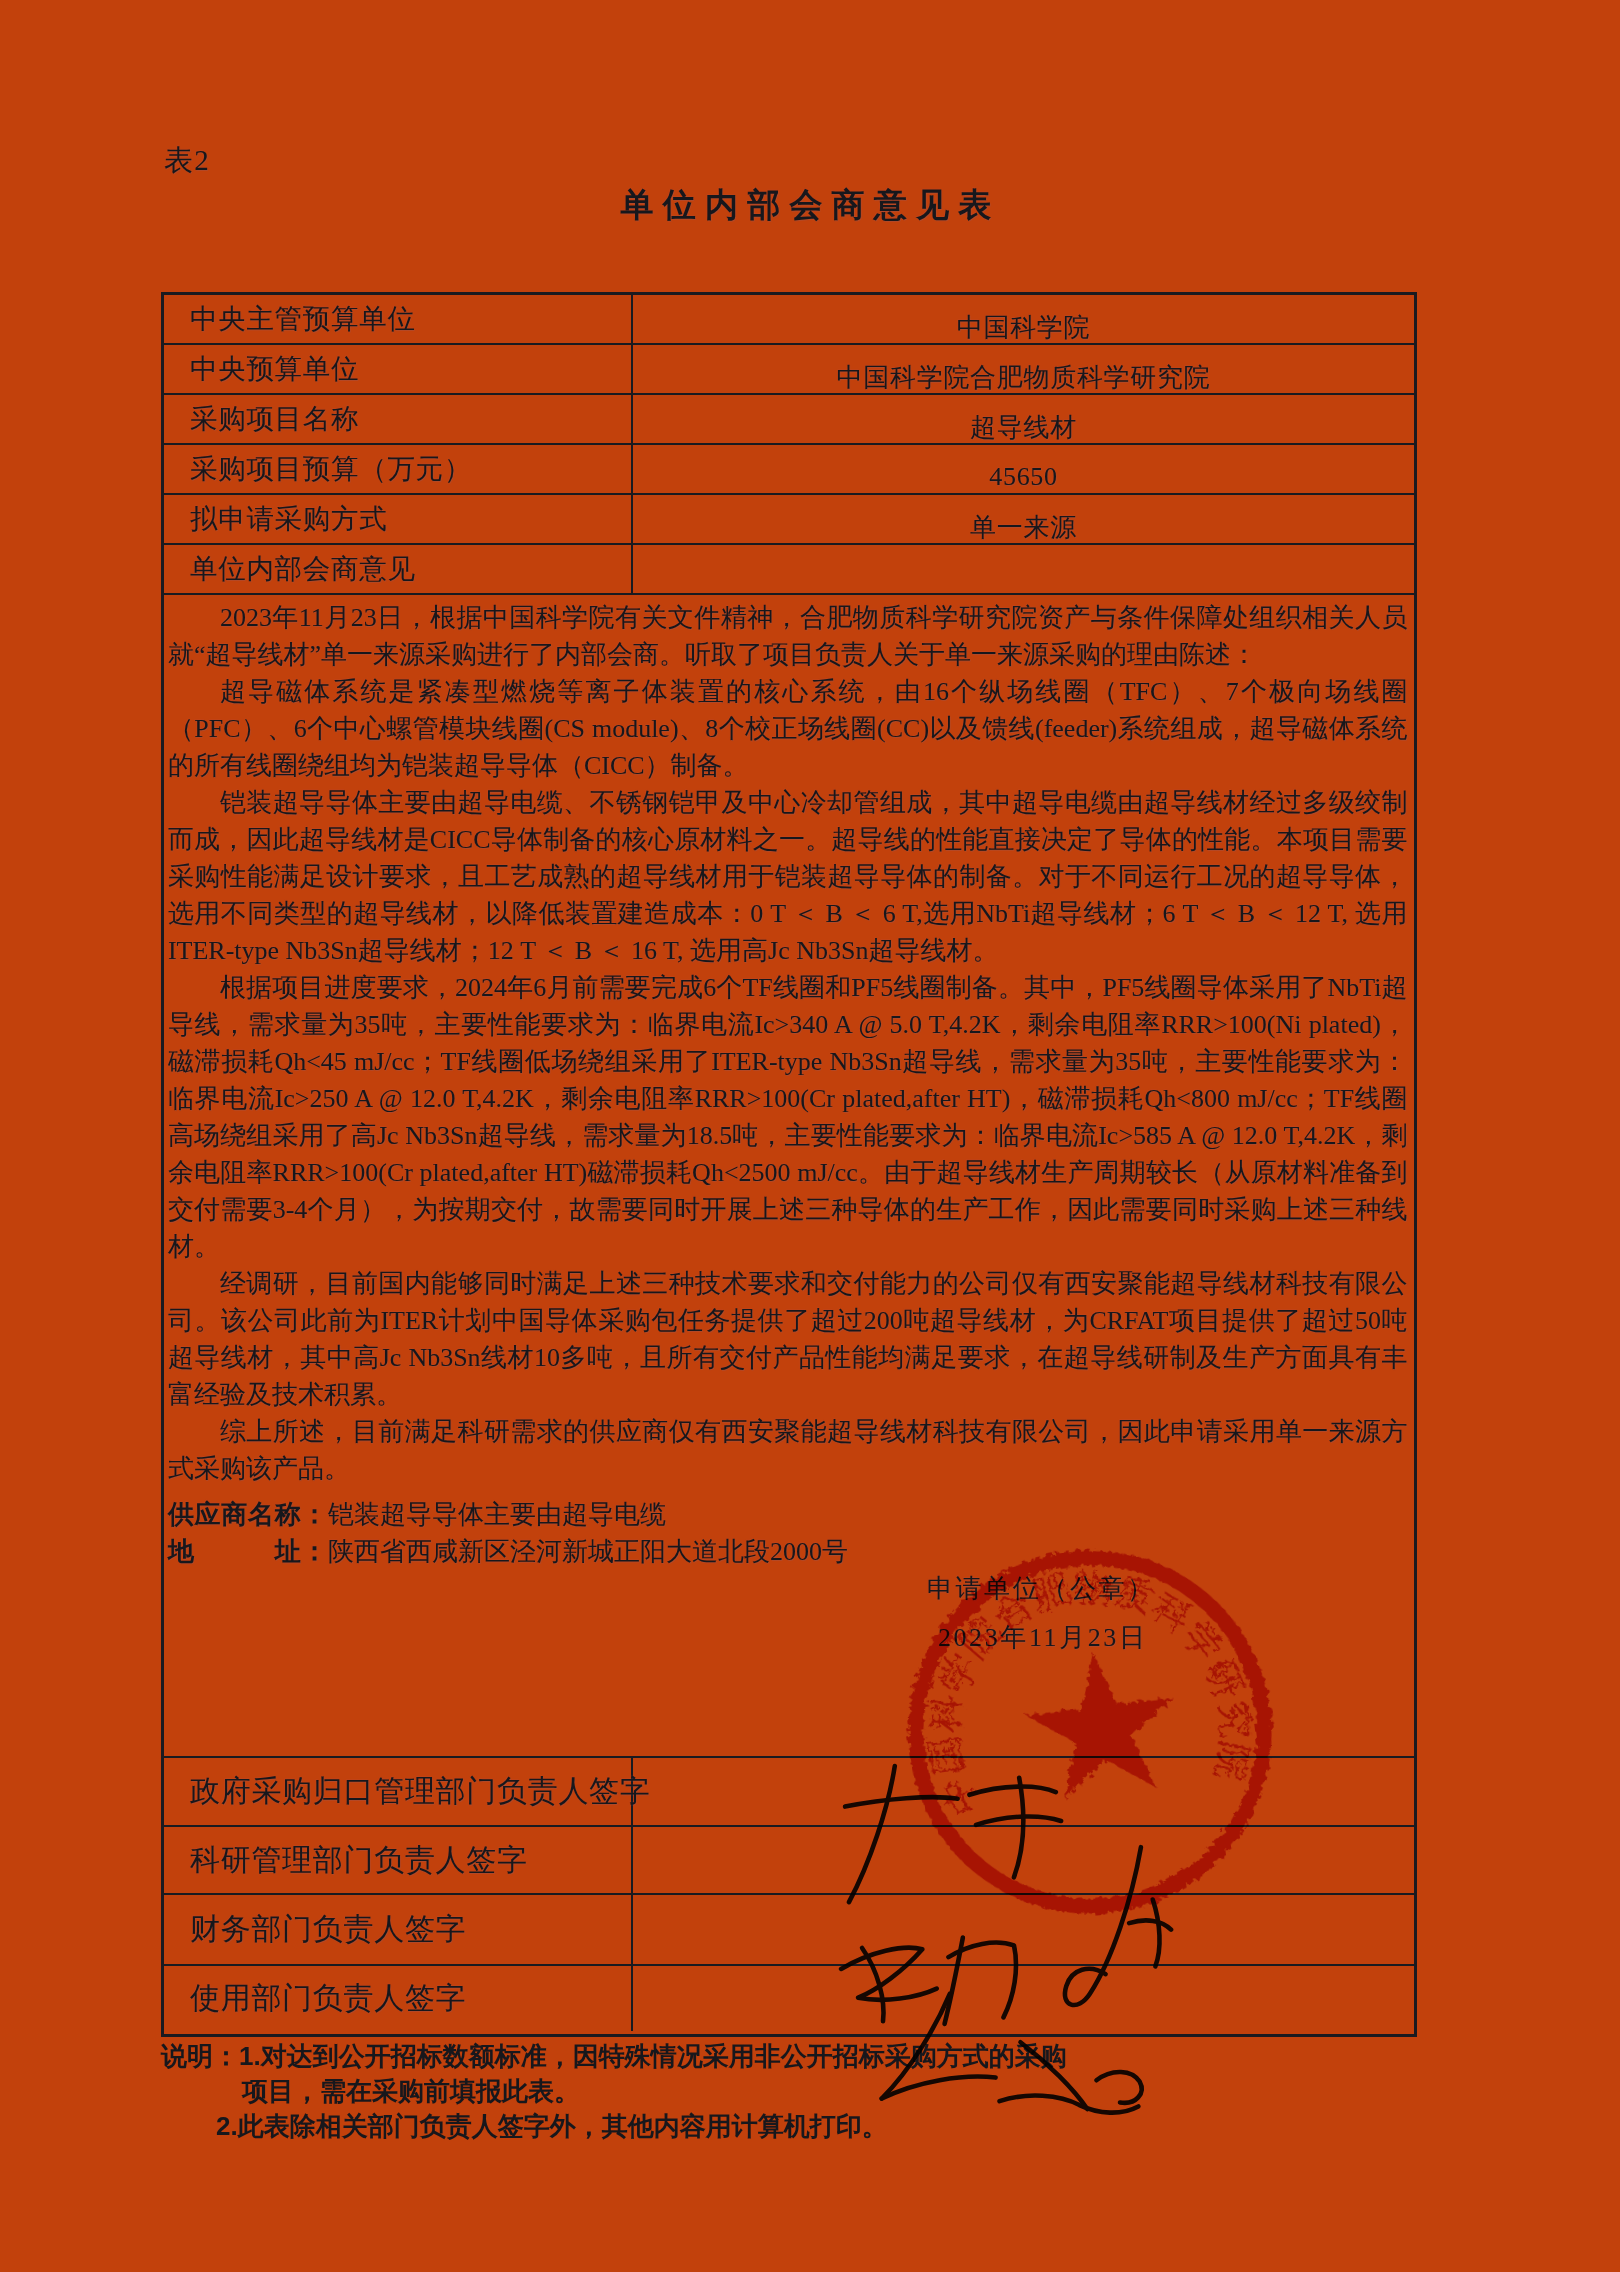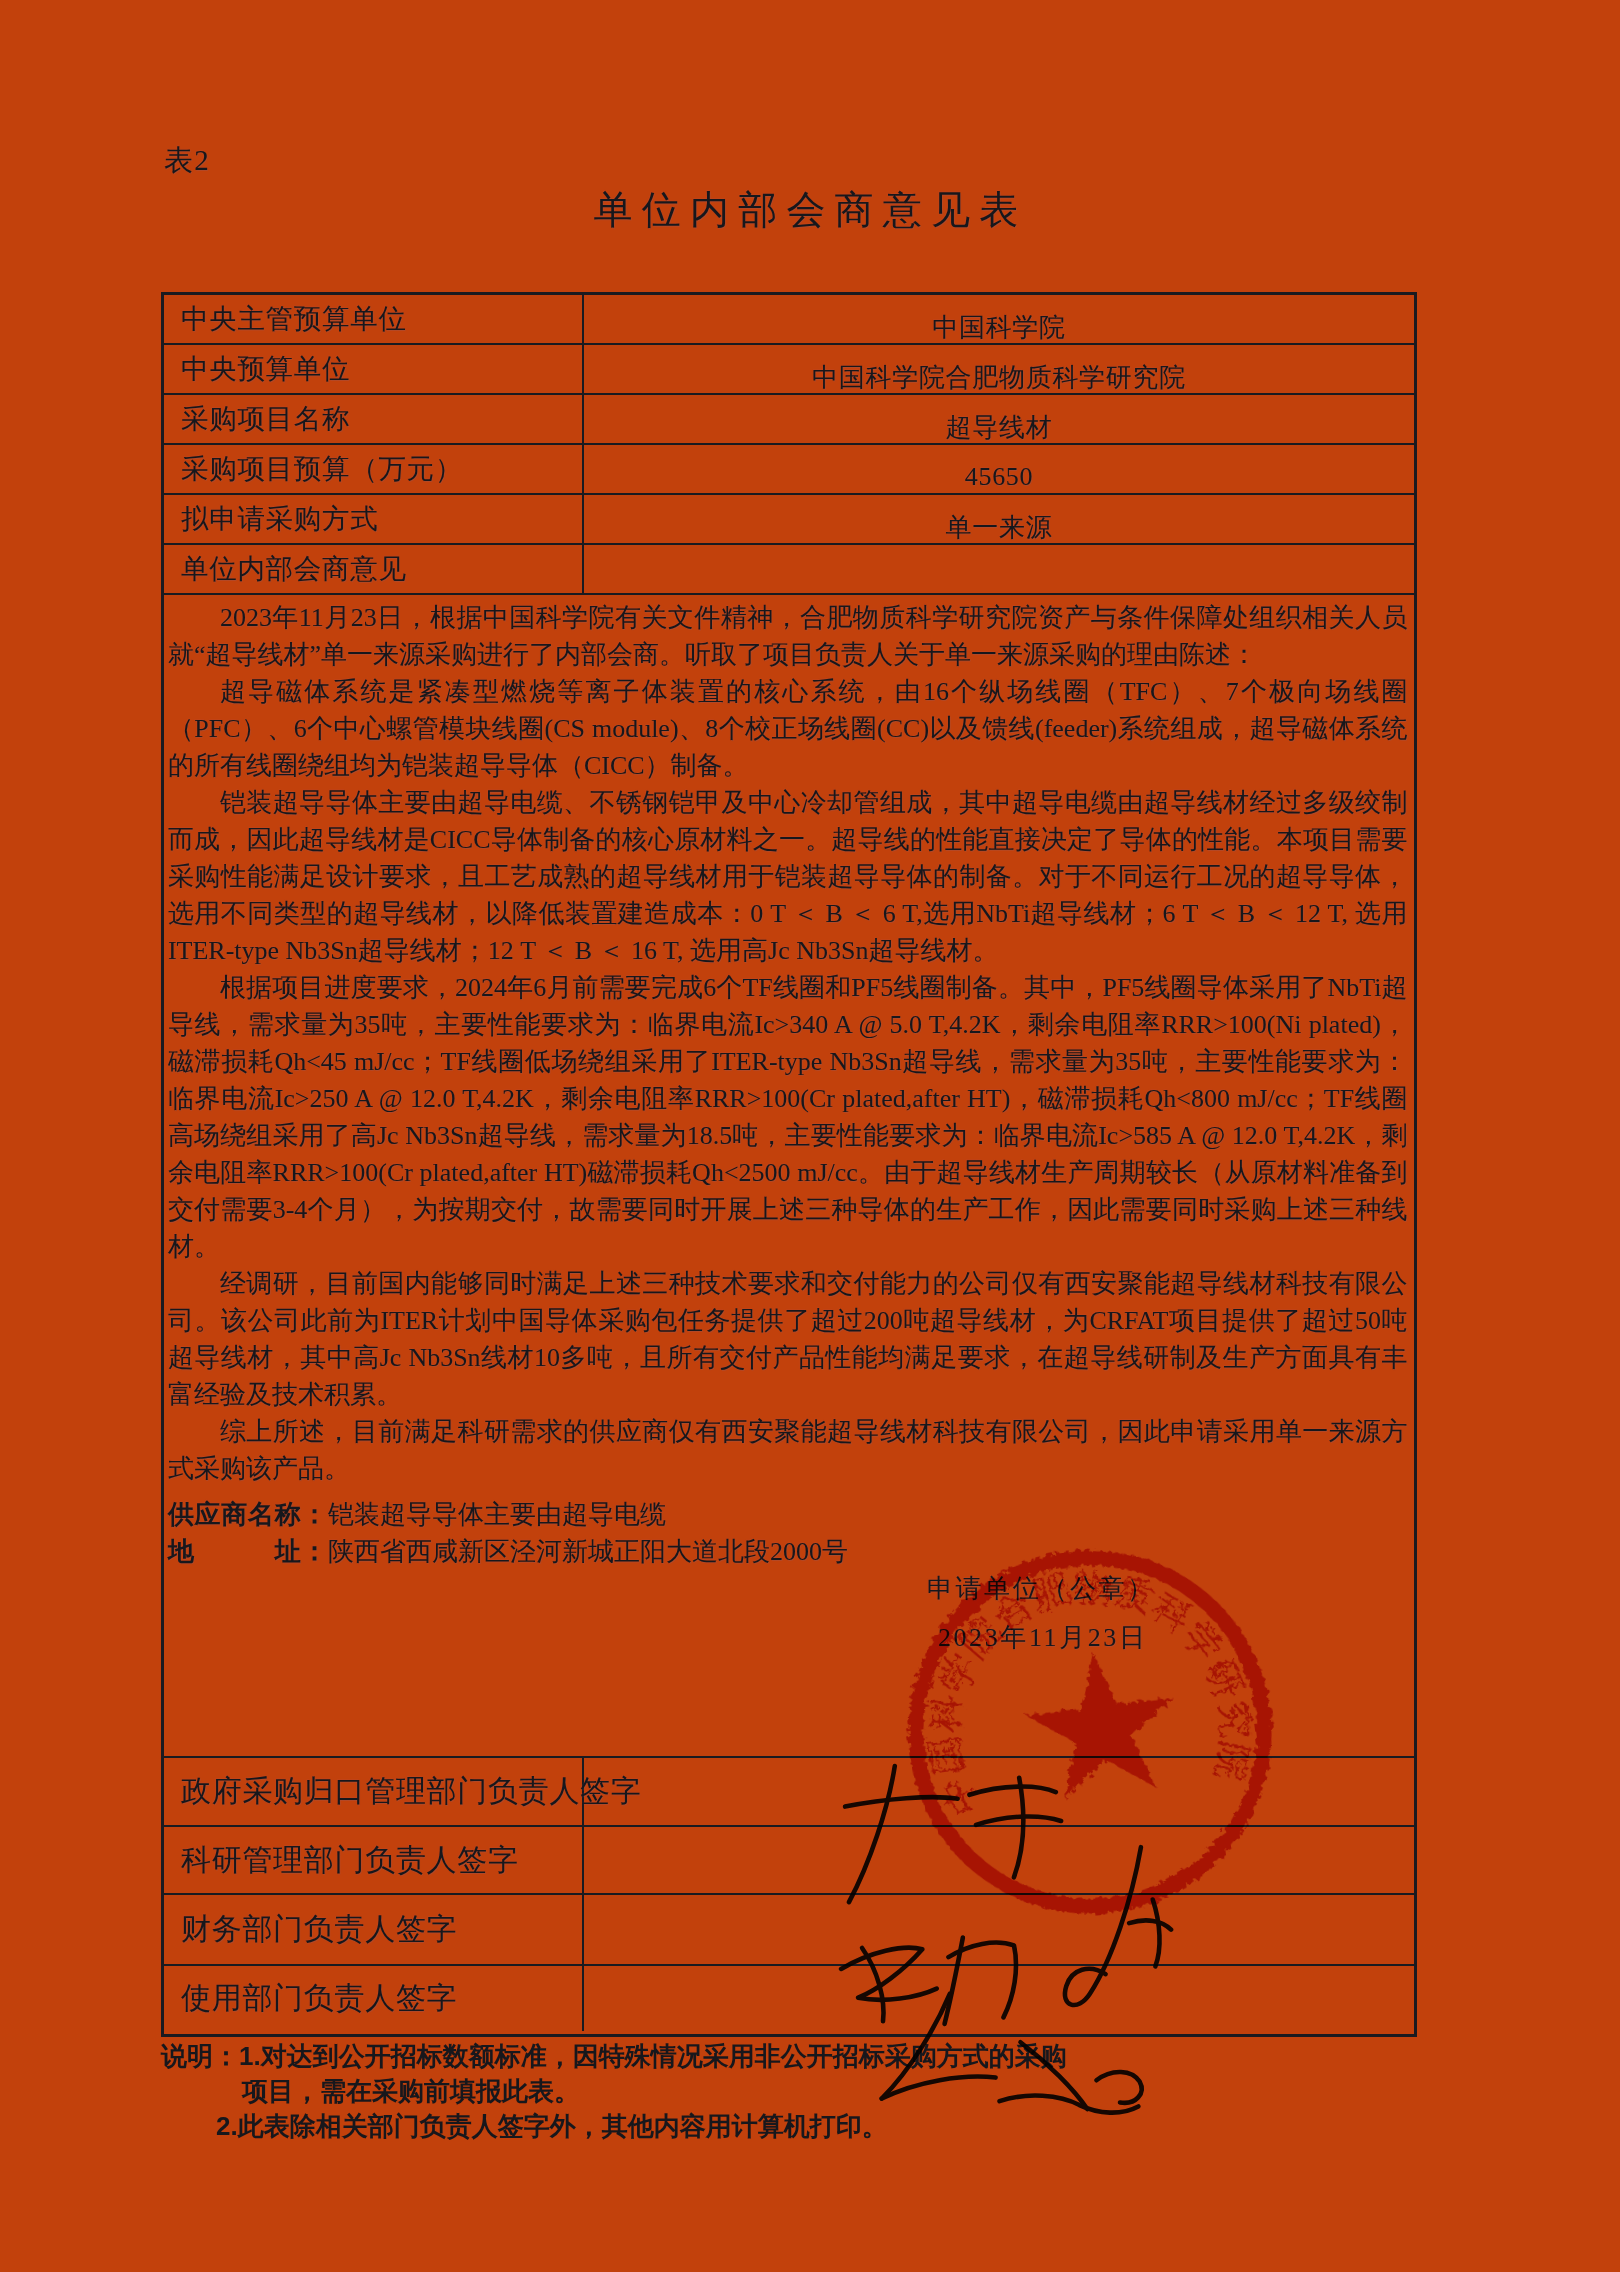--- a/index.html
+++ b/index.html
@@ -8,32 +8,32 @@
     background:#c2410c; overflow:hidden;
     font-family:"Liberation Serif","DejaVu Serif",serif;
     color:#17171c;
   }
   .scan-ink { text-shadow: 0.7px 1px 0 rgba(90,120,200,.14), -0.7px -0.7px 0 rgba(190,90,120,.10); }
 
   .sheet-label { position:absolute; left:164px; top:141px; font-size:29px; letter-spacing:1.3px; }
   .doc-title {
     position:absolute; left:0; top:183px; width:100%; text-align:center;
     font-family:"Liberation Sans","DejaVu Sans",sans-serif;
-    font-weight:normal; font-size:39px; letter-spacing:9.2px;
+    font-weight:bold; font-size:33px; letter-spacing:9.2px;
   }
 
   .grid {
     position:absolute; left:161px; top:292px; width:1256px; height:1745px;
     border:3.3px solid #1a1a20; box-sizing:border-box; background:transparent;
   }
   .row { display:flex; border-bottom:2.6px solid #1a1a20; box-sizing:border-box; }
   .row.hdr { height:50px; }
   .cell-label {
-    width:420px; border-right:2.6px solid #1a1a20; box-sizing:border-box;
-    display:flex; align-items:center; padding-left:17px;
+    width:469px; border-right:2.6px solid #1a1a20; box-sizing:border-box;
+    display:flex; align-items:center; padding-left:26px;
     font-size:27.5px; letter-spacing:0.7px; white-space:nowrap;
   }
   .cell-value { flex:1; display:flex; align-items:center; justify-content:center; font-size:26px; letter-spacing:0.7px;margin-top:16px; }
 
   .opinion-cell {
     height:1163px; border-bottom:2.6px solid #1a1a20; box-sizing:border-box;
     padding:3.9px 6.5px 0 3.9px; font-size:26px; line-height:37px;
     text-align:justify; overflow:hidden;
   }
   .opinion-cell p { margin:0; text-indent:2em; }

